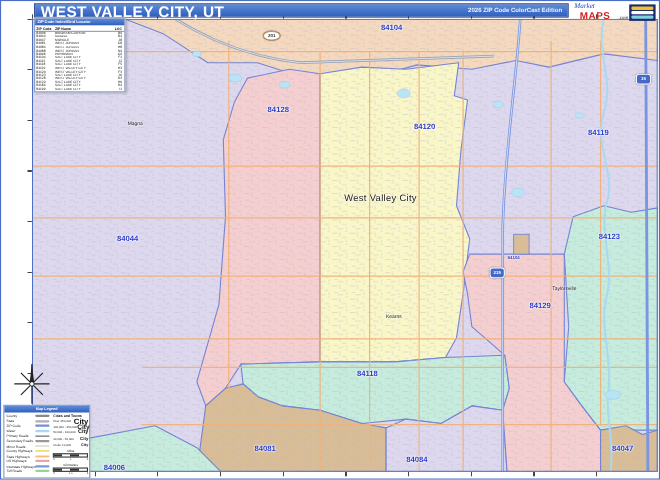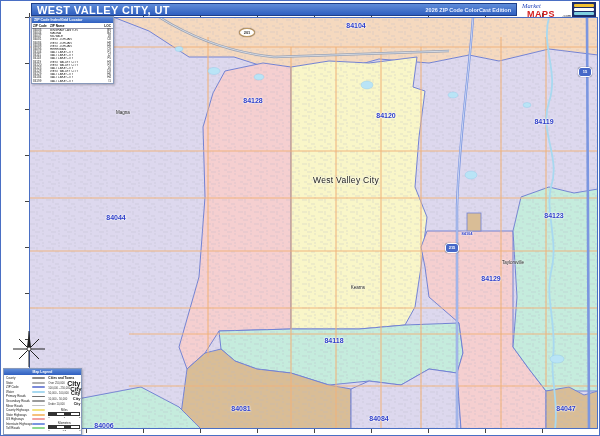--- a/index.html
+++ b/index.html
@@ -2,23 +2,23 @@
 <html><head>
 <meta charset="utf-8">
 <style>
   html,body{margin:0;padding:0;}
   #stage{position:relative;width:600px;height:436px;background:#ffffff;overflow:hidden;
          font-family:"Liberation Sans",sans-serif;border:1px solid #4a6fc4;box-sizing:border-box;}
   
   .titlebar{position:absolute;left:30px;top:2px;width:486px;height:13px;
     background:linear-gradient(#5f8cd8,#2f5fc0);display:flex;align-items:center;
     justify-content:space-between;padding:0 5px;box-sizing:border-box;border:0.5px solid #1d3f8a;}
-  .titlebar .ttl{color:#fff;font-size:11px;font-weight:bold;letter-spacing:.4px;white-space:nowrap;}
+  .titlebar .ttl{color:#fff;font-size:14px;font-weight:bold;letter-spacing:.4px;white-space:nowrap;}
   .titlebar .ed{color:#eaf0ff;font-size:5.5px;font-weight:bold;white-space:nowrap;}
-  .logo{position:absolute;left:518px;top:1px;width:79px;height:17px;display:flex;align-items:flex-start;}
+  .logo{position:absolute;left:518px;top:1px;width:79px;height:17px;display:flex;align-items:flex-end;}
   .logo .lmark{position:relative;width:53px;height:17px;}
   .logo .script{position:absolute;left:3px;top:0;font-family:"Liberation Serif",serif;
     font-style:italic;font-size:6.5px;color:#2446bb;}
   .logo .main{position:absolute;left:8px;bottom:0;font-size:9px;font-weight:900;color:#d42020;letter-spacing:.5px;}
   .logo .dotcom{position:absolute;right:1px;bottom:1px;font-size:4px;color:#223;}
   .logo .badge{width:24px;height:15px;background:#1d2d6b;display:flex;flex-direction:column;
     justify-content:center;gap:1.5px;padding:1px 2px;box-sizing:border-box;}
   .logo .badge i{display:block;height:2.5px;border-radius:1px;}
   
   .ruler{position:absolute;background:#fff;}

